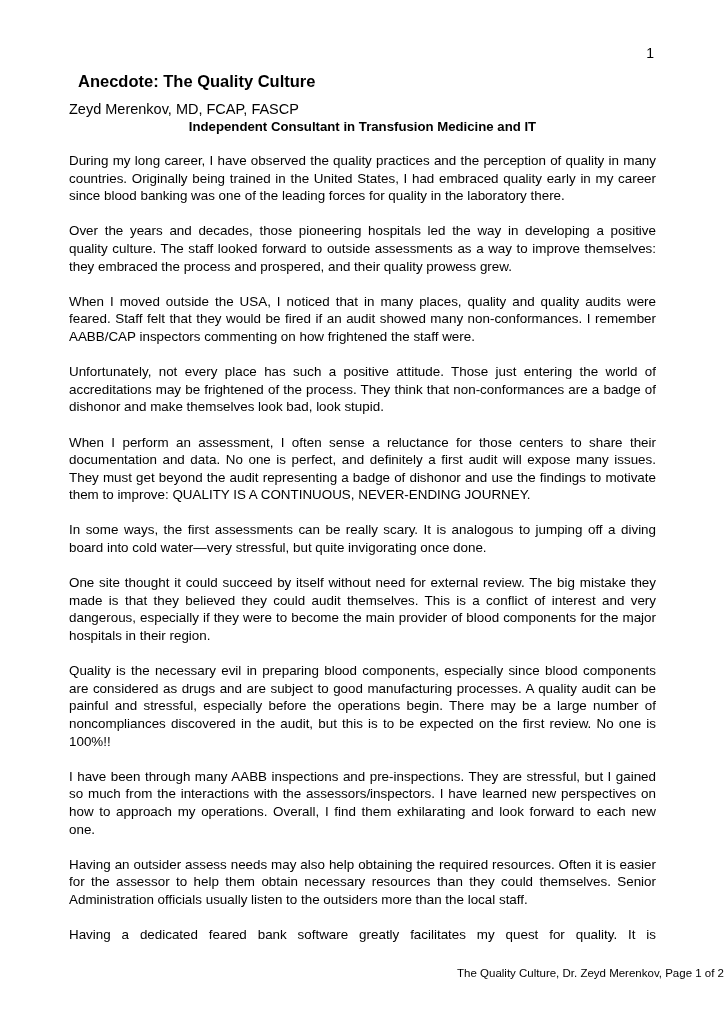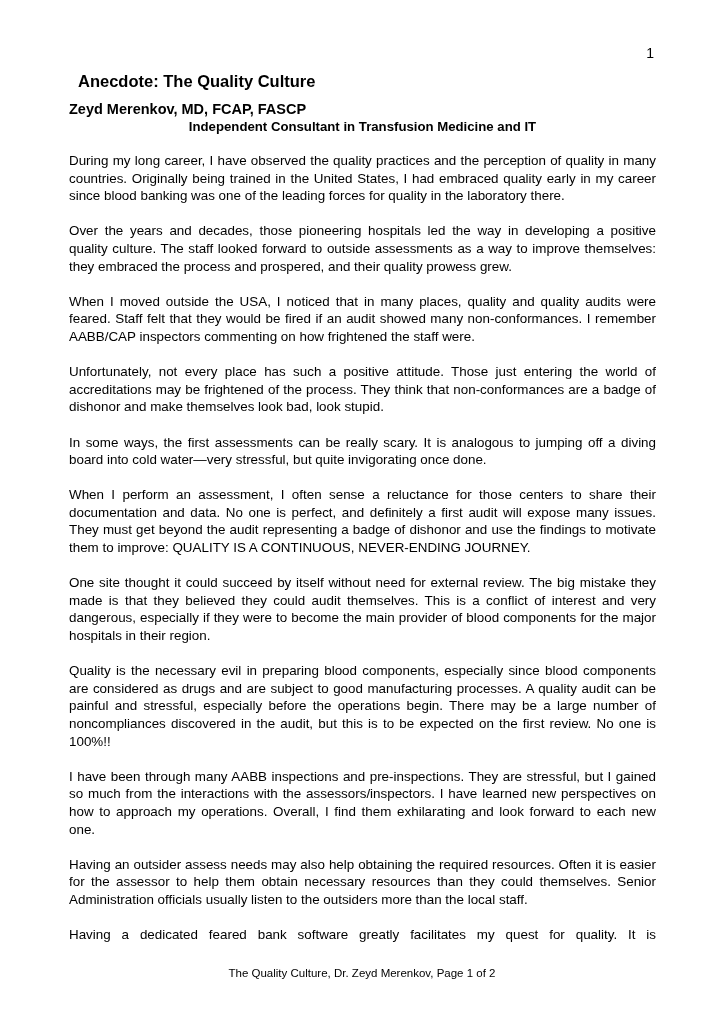--- a/index.html
+++ b/index.html
@@ -1,42 +1,42 @@
 <!DOCTYPE html>
 <html><head>
 <meta charset="utf-8">
 <style>
   html, body { margin: 0; padding: 0; background: #ffffff; }
   body { width: 724px; height: 1024px; position: relative; overflow: hidden;
          font-family: "Liberation Sans", sans-serif; color: #000; }
   .page-number { position: absolute; top: 45px; right: 70px; font-size: 14px; }
   .content { position: absolute; left: 69px; top: 62px; width: 587px; }
   .title { font-weight: bold; font-size: 16.5px; line-height: 20px; margin: 9px; }
-  .author { font-weight: bold; font-size: 14.5px; line-height: 18px; margin: 0; }
+  .author { font-weight: normal; font-size: 14.5px; line-height: 18px; margin: 0; }
   .affiliation { font-weight: bold; font-size: 13.2px; line-height: 18px; margin: 0 0 16px 0; text-align: center; }
   .para { font-size: 13.4px; line-height: 17.6px; text-align: justify; margin: 0 0 17.6px 0; }
-  .footer { position: absolute; top: 967px; left: 0; width: 724px; text-align: center; font-size: 11.5px; }
+  .footer { position: absolute; top: 967px; left: 0; width: 724px; text-align: right; font-size: 11.5px; }
 </style>
 </head>
 <body>
 
 <div>
   <div class="page-number">1</div>
 
   <div class="content">
     <p class="title">Anecdote:  The Quality Culture</p>
     <p class="author">Zeyd Merenkov, MD, FCAP, FASCP</p>
     <p class="affiliation">Independent Consultant in Transfusion Medicine and IT</p>
 
     <p class="para">During my long career, I have observed the quality practices and the perception of quality in many countries.  Originally being trained in the United States, I had embraced quality early in my career since blood banking was one of the leading forces for quality in the laboratory there.</p>
     <p class="para">Over the years and decades, those pioneering hospitals led the way in developing a positive quality culture.  The staff looked forward to outside assessments as a way to improve themselves:  they embraced the process and prospered, and their quality prowess grew.</p>
     <p class="para">When I moved outside the USA, I noticed that in many places, quality and quality audits were feared.  Staff felt that they would be fired if an audit showed many non-conformances. I remember AABB/CAP inspectors commenting on how frightened the staff  were.</p>
     <p class="para">Unfortunately, not every place has such a positive attitude.  Those just entering the world of accreditations may be frightened of the process.  They think that non-conformances are a badge of dishonor and make themselves look bad, look stupid.</p>
+    <p class="para">When I perform an assessment, I often sense a reluctance for those centers to share their documentation and data.  No one is perfect, and definitely a first audit will expose many issues.  They must get beyond the audit representing a badge of dishonor and use the findings to motivate them to improve:  QUALITY IS A CONTINUOUS, NEVER-ENDING JOURNEY.</p>
     <p class="para">In some ways, the first assessments can be really scary.  It is analogous to jumping off a diving board into cold water—very stressful, but quite invigorating once done.</p>
-    <p class="para">When I perform an assessment, I often sense a reluctance for those centers to share their documentation and data.  No one is perfect, and definitely a first audit will expose many issues.  They must get beyond the audit representing a badge of dishonor and use the findings to motivate them to improve:  QUALITY IS A CONTINUOUS, NEVER-ENDING JOURNEY.</p>
     <p class="para">One site thought it could succeed by itself without need for external review.  The big mistake they made is that they believed they could audit themselves.  This is a conflict of interest and very dangerous, especially if they were to become the main provider of blood components for the major hospitals in their region.</p>
     <p class="para">Quality is the necessary evil in preparing blood components, especially since blood components are considered as drugs and are subject to good manufacturing processes.  A quality audit can be painful and stressful, especially before the operations begin.  There may be a large number of noncompliances discovered in the audit, but this is to be expected on the first review.  No one is 100%!!</p>
     <p class="para">I have been through many AABB inspections and pre-inspections.  They are stressful, but I gained so much from the interactions with the assessors/inspectors.  I have learned new perspectives on how to approach my operations.  Overall, I find them exhilarating and look forward to each new one.</p>
     <p class="para">Having an outsider assess needs may also help obtaining the required resources.  Often it is easier for the assessor to help them obtain necessary resources than they could themselves.  Senior Administration officials usually listen to the outsiders more than the local staff.</p>
     <p class="para" style="text-align-last: justify;">Having a dedicated feared bank software greatly facilitates my quest for quality.  It is</p>
   </div>
 
   <div class="footer">The Quality Culture, Dr. Zeyd Merenkov, Page 1 of 2</div>
 </div>
 

